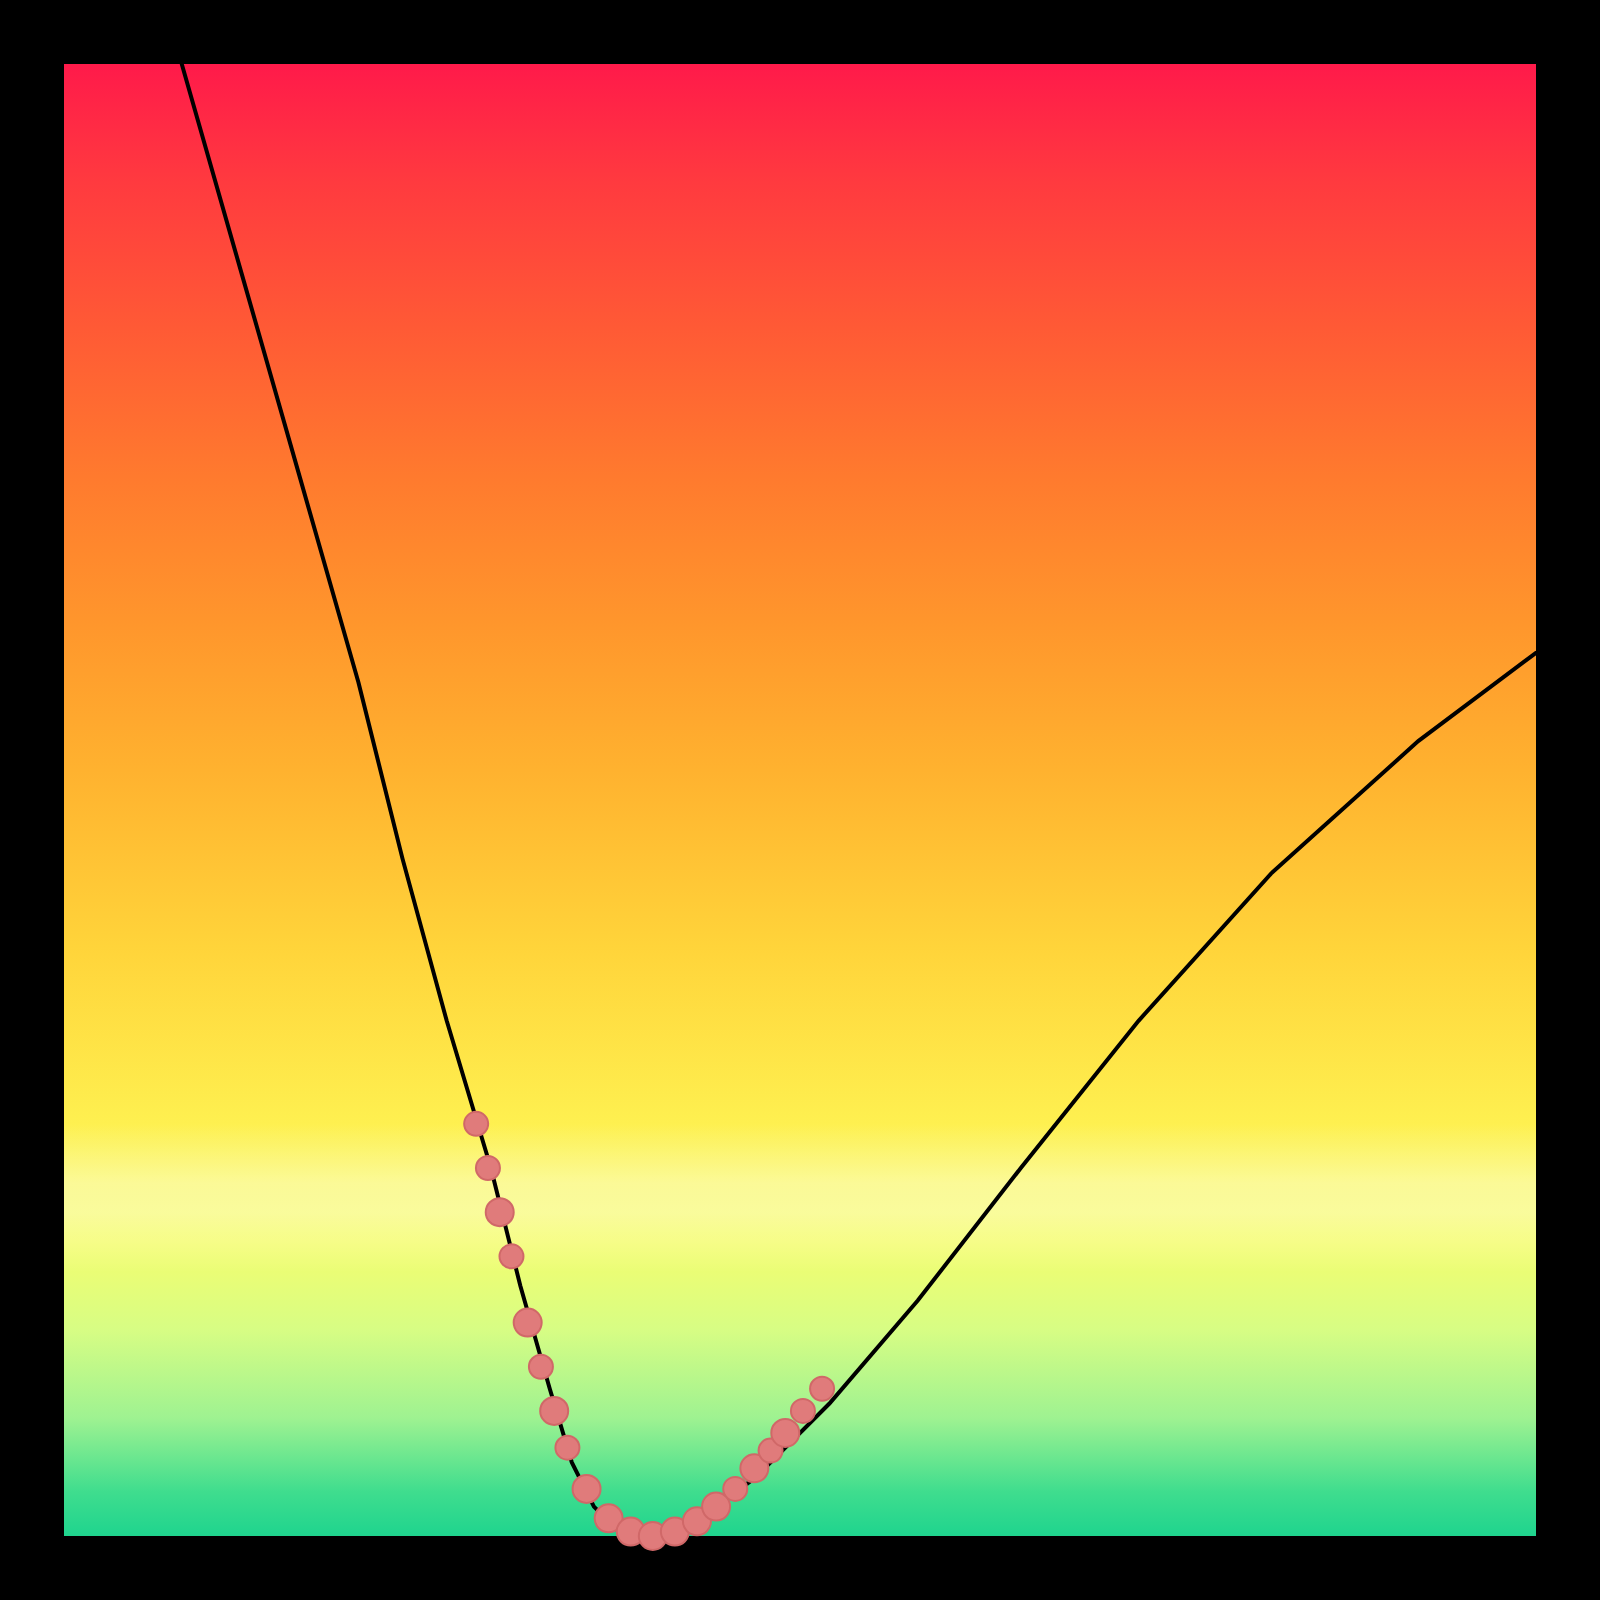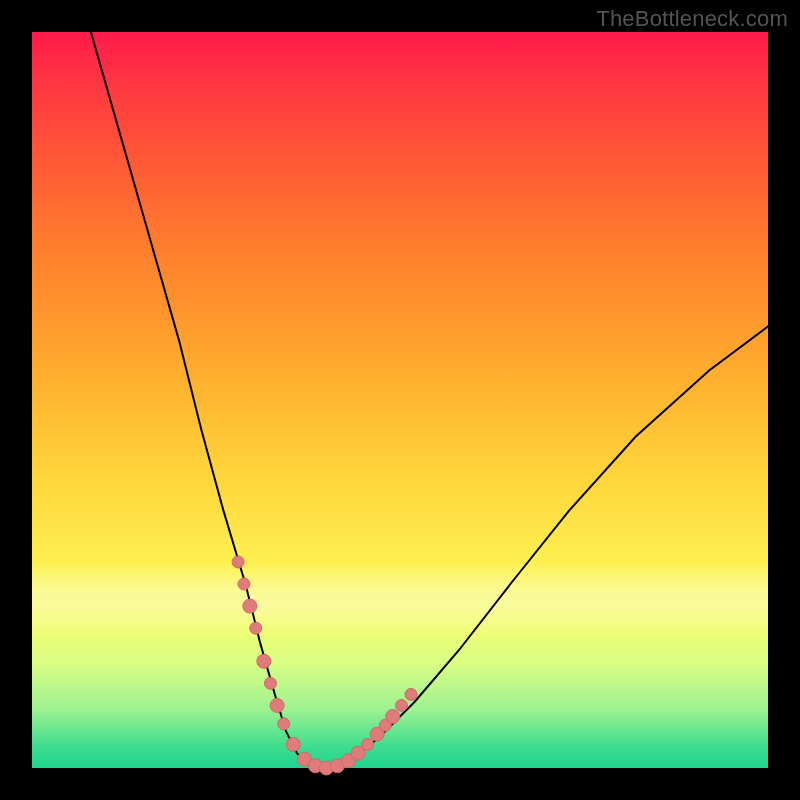--- a/index.html
+++ b/index.html
@@ -81,21 +81,20 @@
   .marker {
     fill: #e07b7b;
     stroke: #d06868;
     stroke-width: 1;
   }
 </style>
 </head>
 <body>
 
 <div class="stage">
-  <div class="watermark">TheBottleneck.com</div>
 
   <div class="plot-frame">
     <div class="band-pale"></div>
     <svg class="curve-svg" viewBox="0 0 736 736" preserveAspectRatio="none">
       <path id="curve-path" class="curve-path" d="M58.88 0.00 L88.32 103.04 L117.76 206.08 L147.20 309.12 L169.28 397.44 L191.36 478.40 L213.44 552.00 L228.16 610.88 L242.88 662.40 L253.92 699.20 L264.96 721.28 L279.68 736.00 L294.40 736.00 L316.48 728.64 L345.92 706.56 L382.72 669.76 L426.88 618.24 L478.40 552.00 L537.28 478.40 L603.52 404.80 L677.12 338.56 L736.00 294.40"></path>
       <g id="markers-group">
           <circle cx="206.08" cy="529.92" r="6" class="marker"></circle>
           <circle cx="211.97" cy="552.00" r="6" class="marker"></circle>
           <circle cx="217.86" cy="574.08" r="7" class="marker"></circle>
           <circle cx="223.74" cy="596.16" r="6" class="marker"></circle>

